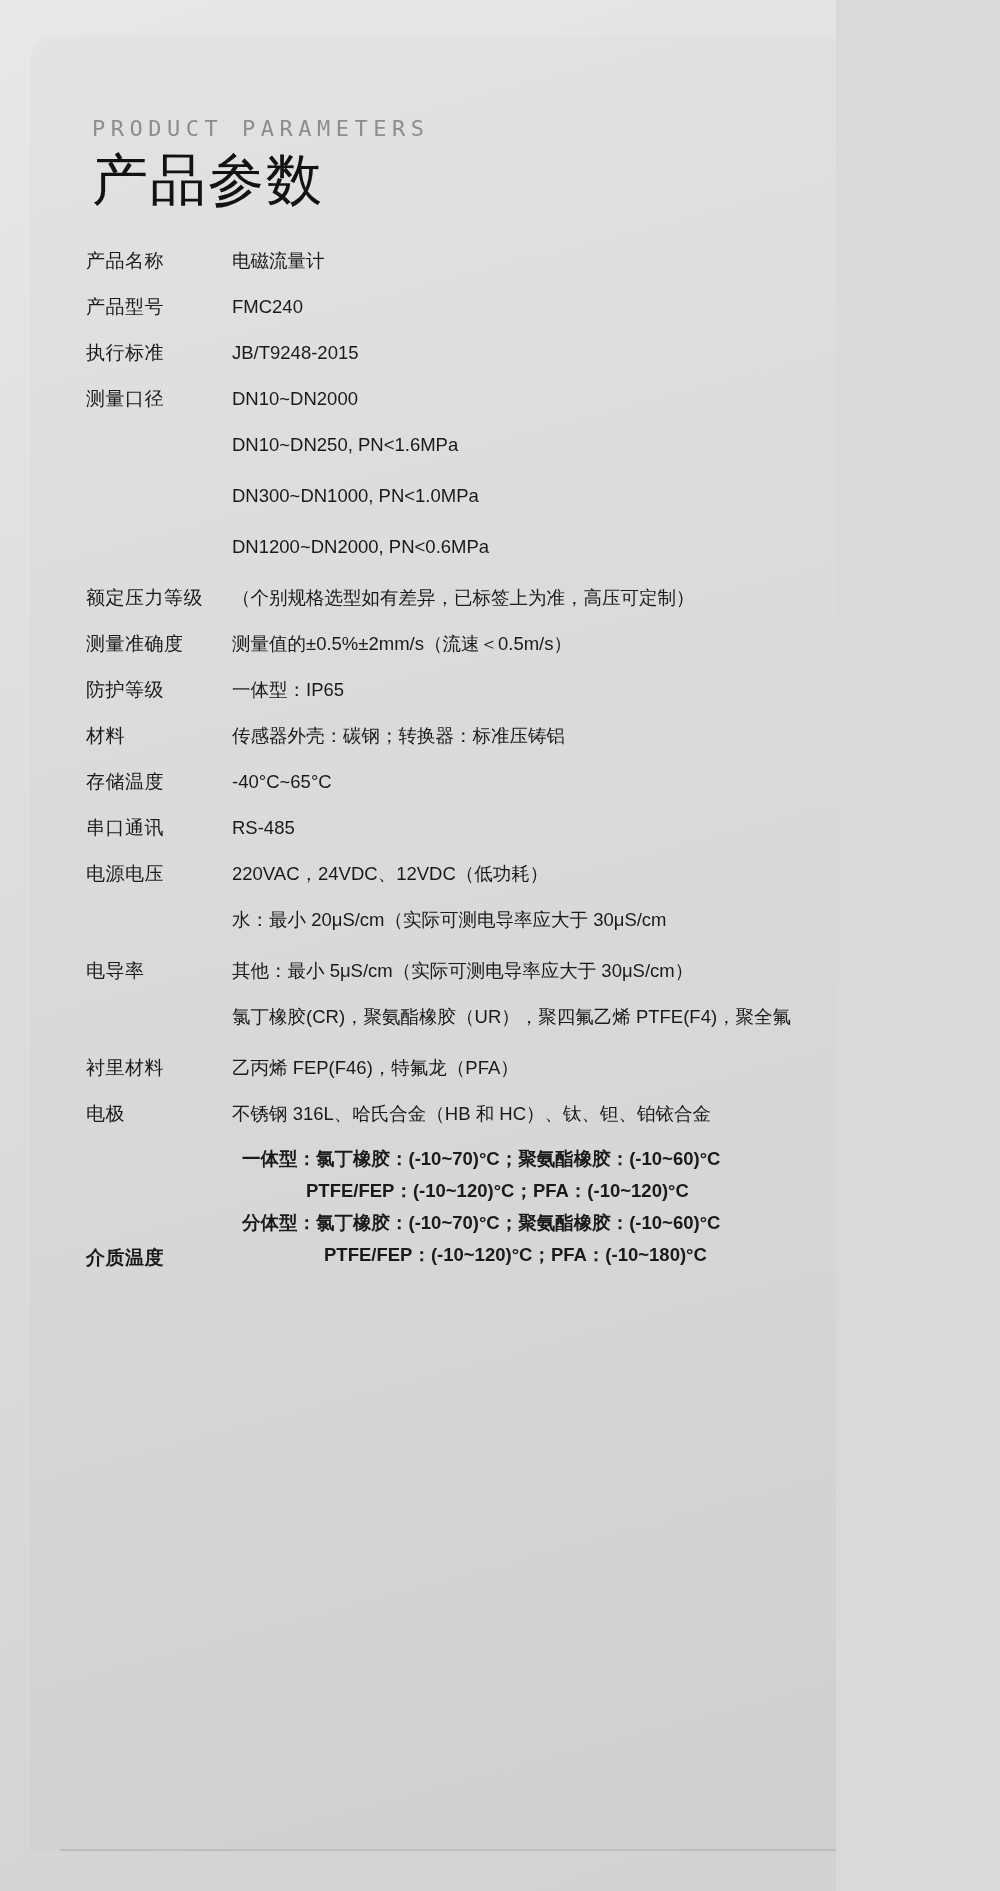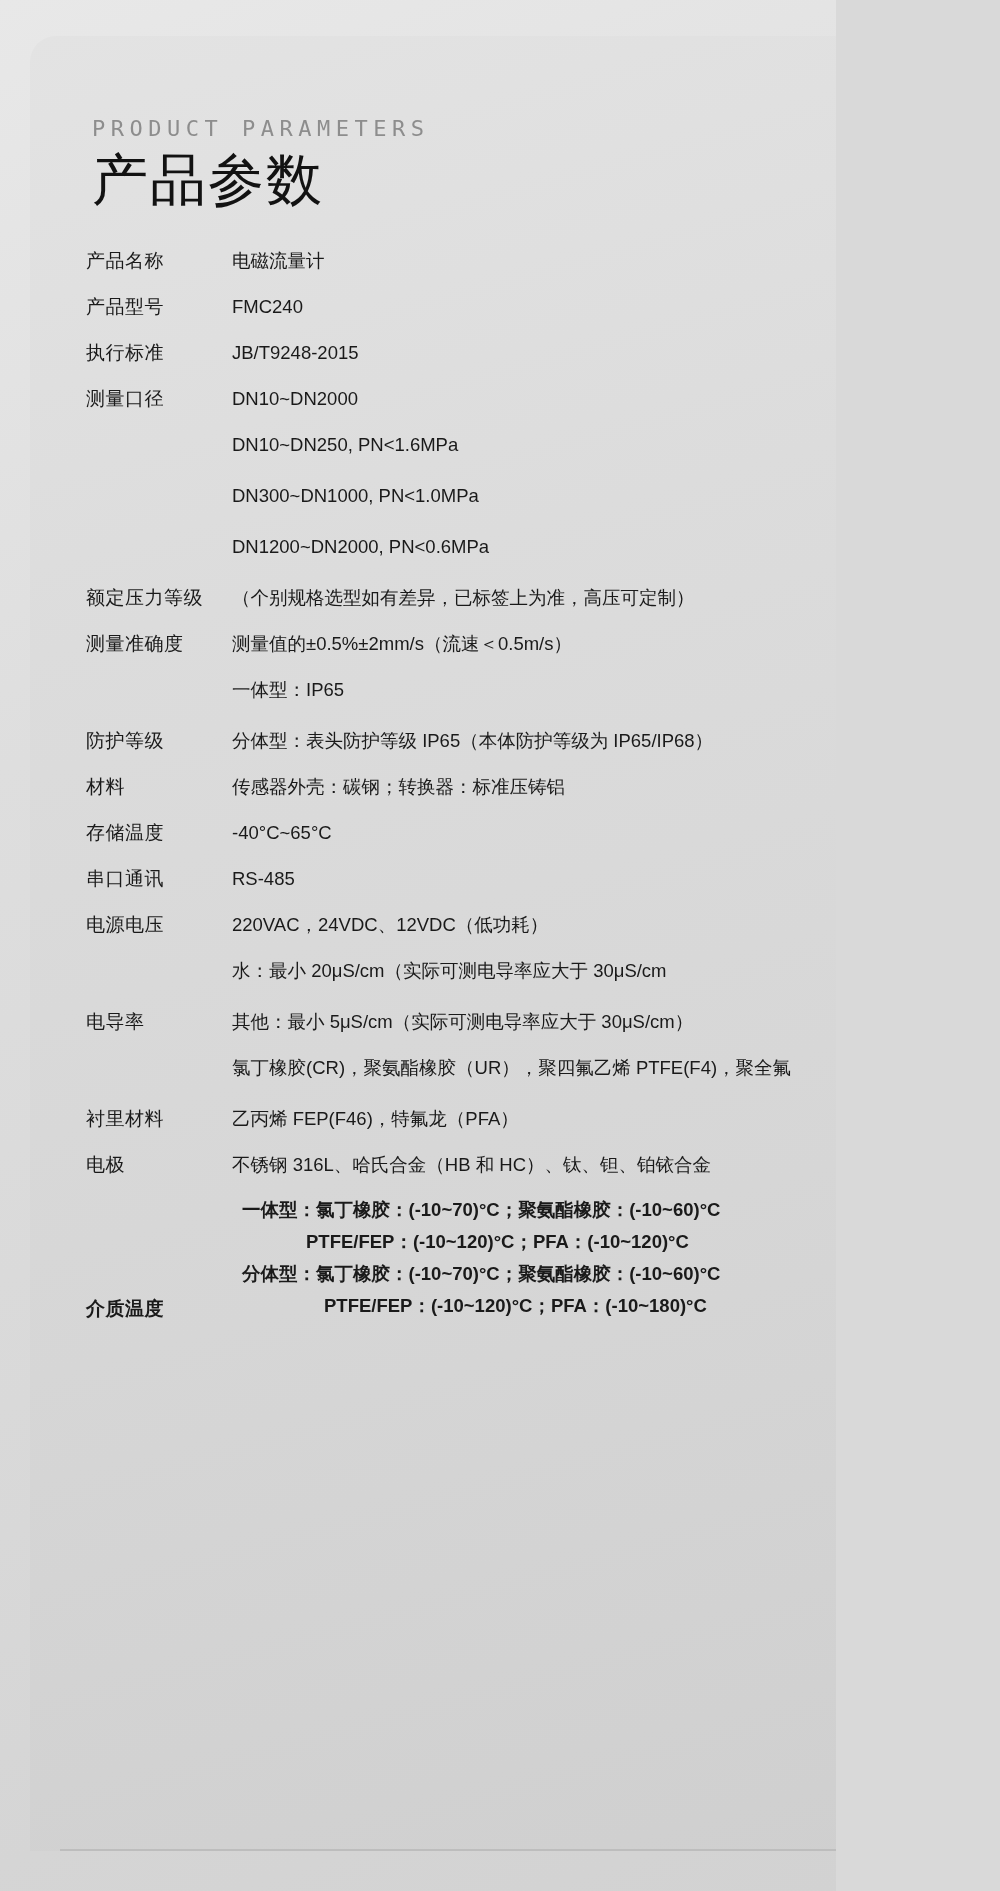--- a/index.html
+++ b/index.html
@@ -158,21 +158,20 @@
         <div class="row">
           <div class="label">测量准确度</div>
           <div class="value">
             <span class="vline">测量值的±0.5%±2mm/s（流速＜0.5m/s）</span>
           </div>
         </div>
         <div class="row">
           <div class="label">防护等级</div>
           <div class="value">
             <span class="vline">一体型：IP65</span>
-            <span class="vline">分体型：表头防护等级 IP65（本体防护等级为 IP65/IP68）</span>
           </div>
         </div>
         <div class="row">
           <div class="label">材料</div>
           <div class="value">
             <span class="vline">传感器外壳：碳钢；转换器：标准压铸铝</span>
           </div>
         </div>
         <div class="row">
           <div class="label">存储温度</div>

